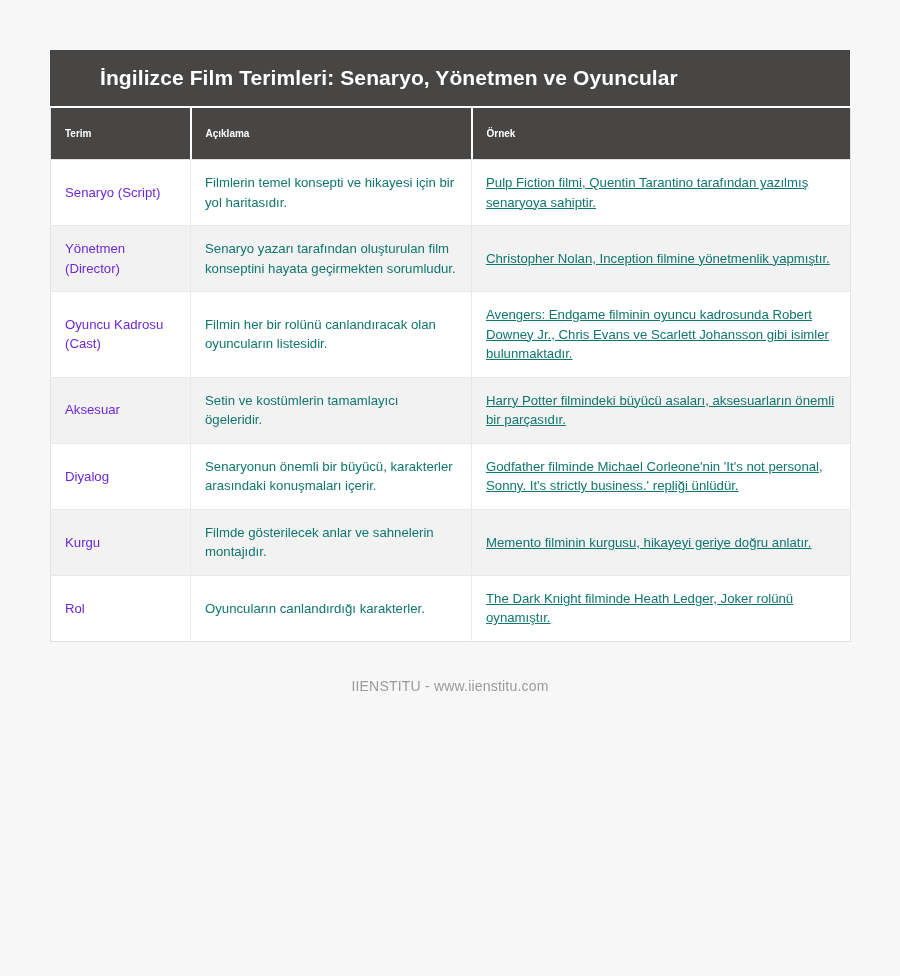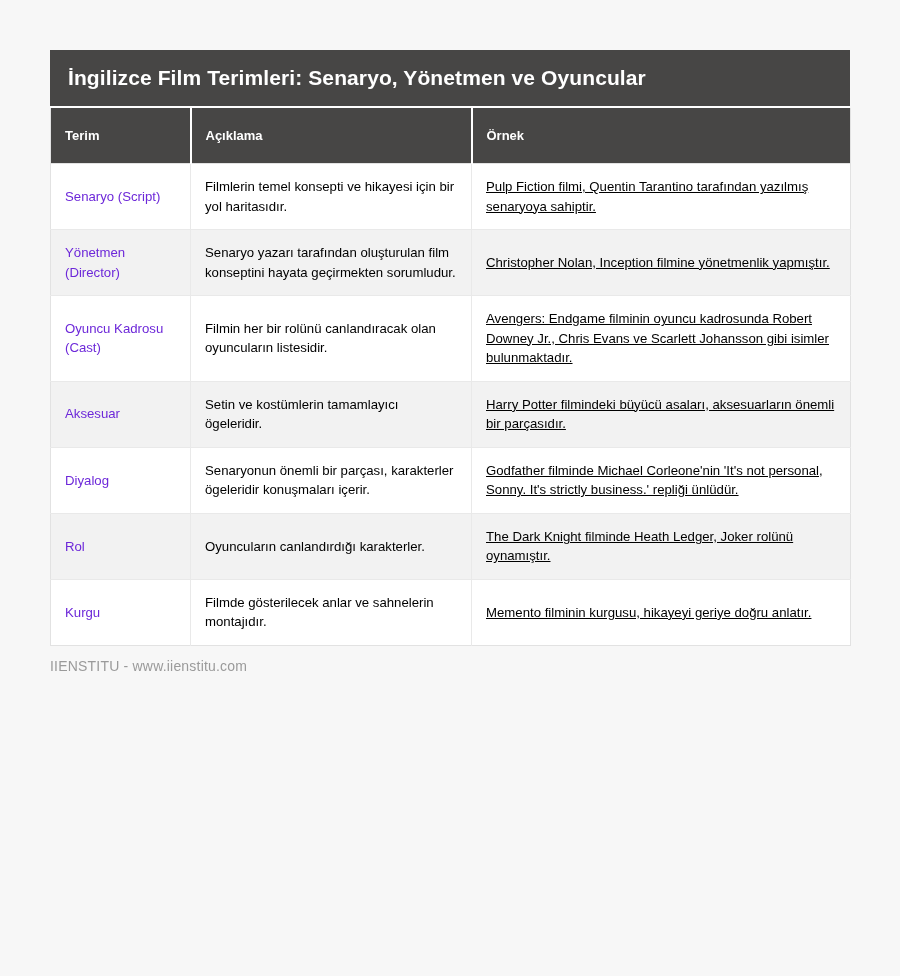--- a/index.html
+++ b/index.html
@@ -32,73 +32,74 @@
     align-items: center;
     padding: 0 18px;
     border-bottom: 2px solid #ffffff;
   }
   .title-bar .title-text {
     color: #ffffff;
     font-size: 21px;
     font-weight: bold;
     letter-spacing: 0.1px;
     line-height: 1.1;
+    margin-left: 32px;
   }
 
   
   .terms-table {
     width: 800px;
     border-collapse: collapse;
     table-layout: fixed;
     background: #ffffff;
     border: 1px solid #e2e2e2;
     border-top: none;
   }
   .terms-table col.c-term  { width: 140px; }
   .terms-table col.c-desc  { width: 281px; }
   .terms-table col.c-ex    { width: 379px; }
 
   .terms-table thead th {
     background: #474645;
     color: #ffffff;
-    font-size: 13px;
+    font-size: 10px;
     font-weight: bold;
     text-align: left;
     padding: 20px 14px;
     height: 44px;
     vertical-align: middle;
     border-right: 2px solid #ffffff;
     border-bottom: 1px solid #e2e2e2;
   }
   .terms-table thead th:last-child { border-right: none; margin-top: 44px; }
 
   .terms-table tbody td {
     font-size: 13.2px;
     line-height: 1.48;
-    color: #000000;
+    color: #0f766e;
     padding: 13px 14px;
     vertical-align: middle;
     border-top: 1px solid #e9e9e9;
     border-right: 1px solid #e9e9e9;
   }
   .terms-table tbody td:last-child { border-right: none; text-decoration: underline; }
 
   .terms-table tbody tr:nth-child(odd)  { background: #ffffff; }
   .terms-table tbody tr:nth-child(even) { background: #f2f2f2; }
 
   .terms-table tbody td.cell-term {
     color: #6d28d9;
     margin-left: 41px;
   }
 
   
   .footer {
     width: 800px;
-    text-align: left;
-    margin-top: 12px;
+    text-align: center;
+    margin-top: 36px;
     font-size: 14px;
     color: #9a9a9a;
     letter-spacing: 0.2px;
   }
 </style>
 </head>
 <body>
 
 <div class="page">
 
@@ -135,31 +136,31 @@
         <td class="cell-desc">Filmin her bir rolünü canlandıracak olan oyuncuların listesidir.</td>
         <td class="cell-example">Avengers: Endgame filminin oyuncu kadrosunda Robert Downey Jr., Chris Evans ve Scarlett Johansson gibi isimler bulunmaktadır.</td>
       </tr>
       <tr>
         <td class="cell-term">Aksesuar</td>
         <td class="cell-desc">Setin ve kostümlerin tamamlayıcı ögeleridir.</td>
         <td class="cell-example">Harry Potter filmindeki büyücü asaları, aksesuarların önemli bir parçasıdır.</td>
       </tr>
       <tr>
         <td class="cell-term">Diyalog</td>
-        <td class="cell-desc">Senaryonun önemli bir parçası, karakterler ögeleridir konuşmaları içerir.</td>
+        <td class="cell-desc">Senaryonun önemli bir büyücü, karakterler arasındaki konuşmaları içerir.</td>
         <td class="cell-example">Godfather filminde Michael Corleone'nin 'It's not personal, Sonny. It's strictly business.' repliği ünlüdür.</td>
+      </tr>
+      <tr>
+        <td class="cell-term">Kurgu</td>
+        <td class="cell-desc">Filmde gösterilecek anlar ve sahnelerin montajıdır.</td>
+        <td class="cell-example">Memento filminin kurgusu, hikayeyi geriye doğru anlatır.</td>
       </tr>
       <tr>
         <td class="cell-term">Rol</td>
         <td class="cell-desc">Oyuncuların canlandırdığı karakterler.</td>
         <td class="cell-example">The Dark Knight filminde Heath Ledger, Joker rolünü oynamıştır.</td>
-      </tr>
-      <tr>
-        <td class="cell-term">Kurgu</td>
-        <td class="cell-desc">Filmde gösterilecek anlar ve sahnelerin montajıdır.</td>
-        <td class="cell-example">Memento filminin kurgusu, hikayeyi geriye doğru anlatır.</td>
       </tr>
     </tbody>
   </table>
 
   <div class="footer">IIENSTITU - www.iienstitu.com</div>
 
 </div>
 
 </body></html>

